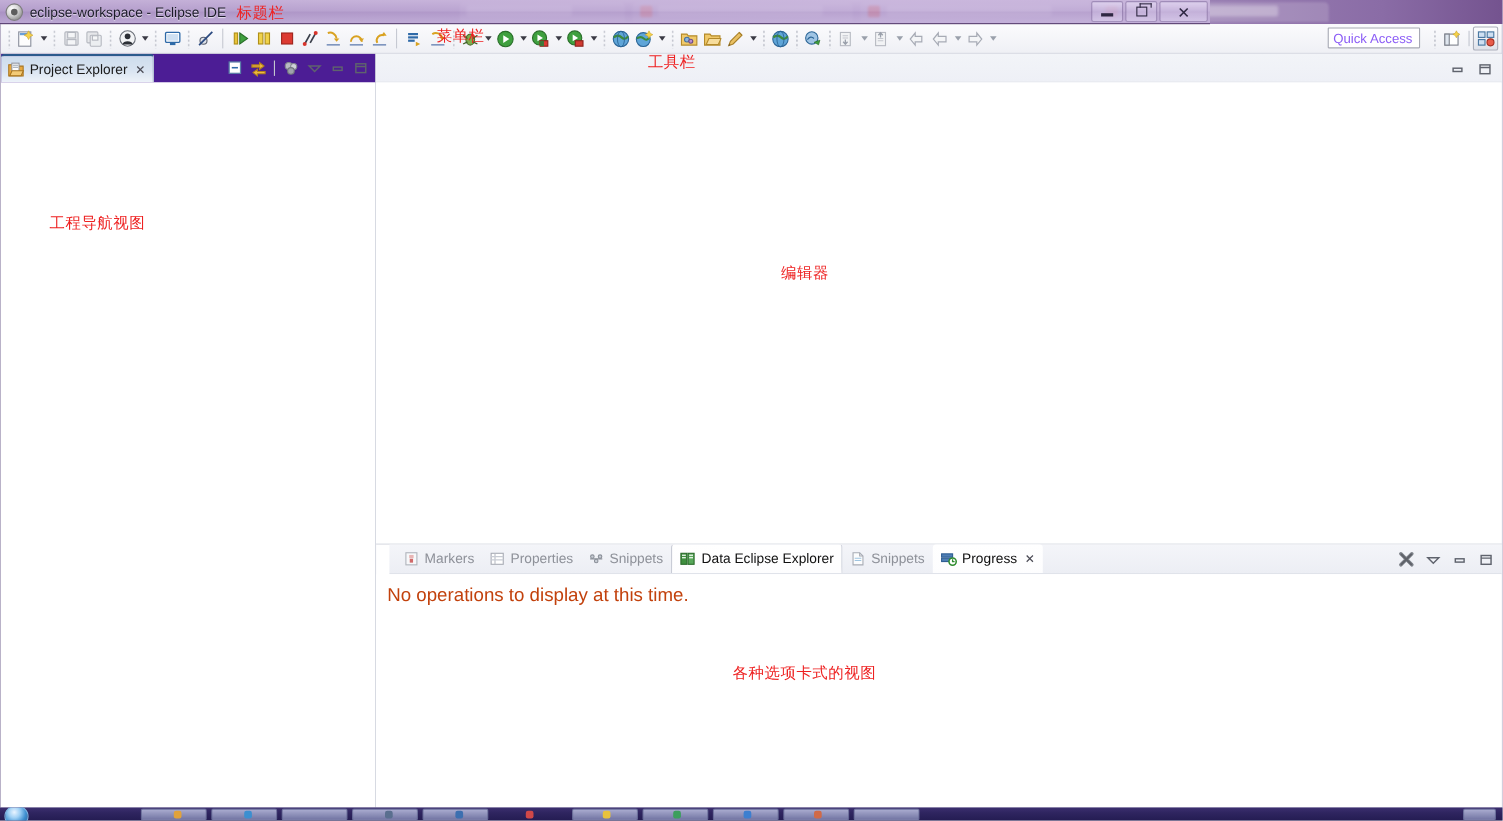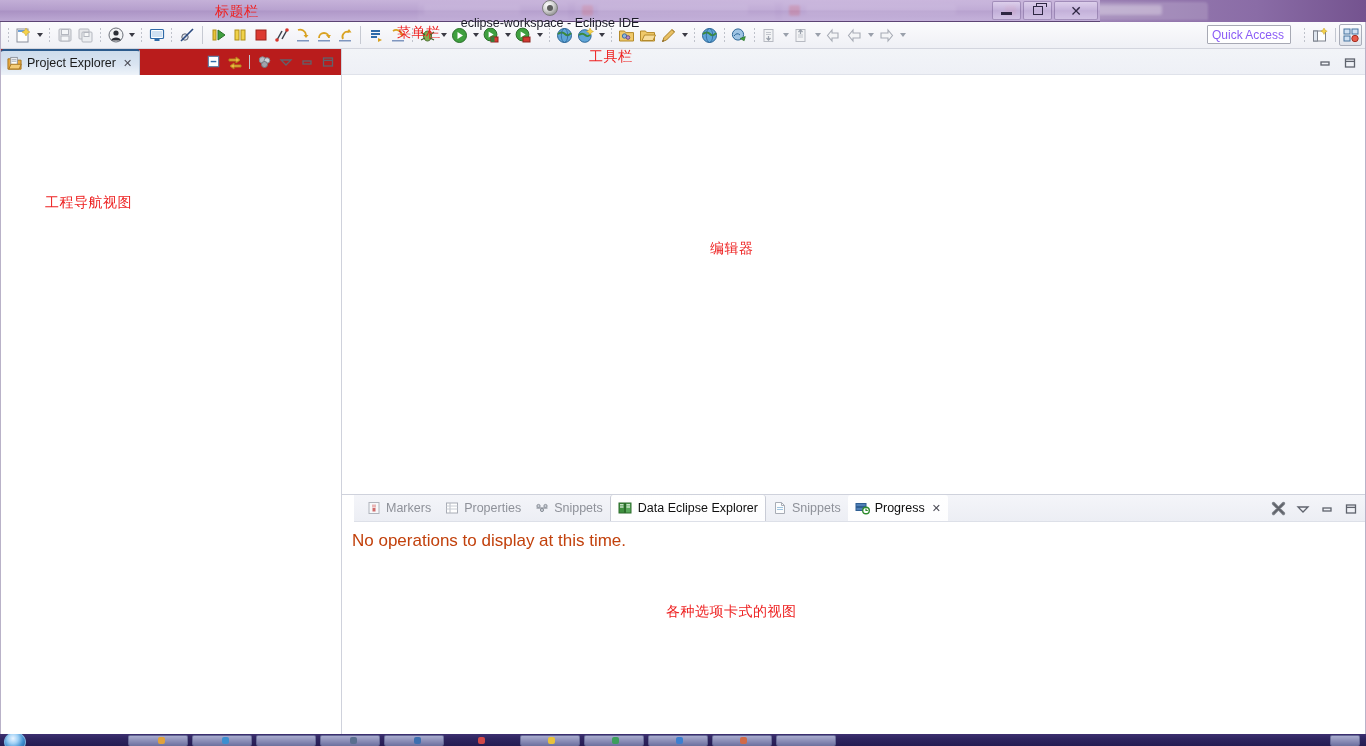--- a/index.html
+++ b/index.html
@@ -43,21 +43,21 @@
     position: absolute; top: 5px; width: 11px; height: 11px;
     background: #d04848; filter: blur(0.8px); border-radius: 2px;
   }
 
   
   #titlebar {
     position: absolute; left: 0; top: 0; width: 1100px; height: 22px;
     z-index: 5;
     background: linear-gradient(180deg, rgba(208,190,226,0.86) 0%, rgba(196,176,218,0.80) 48%, rgba(186,164,210,0.78) 52%, rgba(200,182,222,0.86) 100%);
     border-bottom: 1px solid #5c4474;
-    display: flex; align-items: center; flex-direction: column;
+    display: flex; align-items: center;
   }
   #titlebar .tb-icon {
     width: 16px; height: 16px; margin-left: 5px; margin-right: 6px;
     border-radius: 50%;
     background: radial-gradient(circle at 35% 30%, #fefefe 0%, #d8d8d8 40%, #9a9a9a 75%, #6e6e6e 100%);
     border: 1px solid #7d7d7d;
     position: relative; flex: 0 0 auto;
   }
   #titlebar .tb-icon::after {
     content: ''; position: absolute; left: 4px; top: 4px; width: 6px; height: 6px;
@@ -148,21 +148,21 @@
   
   #workbench { flex: 1 1 auto; display: flex; min-height: 0; background: #f1f2f6; }
 
   
   #left-panel {
     width: 341px; flex: 0 0 auto; display: flex; flex-direction: column;
     background: #ffffff; border-right: 1px solid #cfd2dc;
   }
   #pe-tabrow {
     height: 26px; position: relative; flex: 0 0 auto;
-    background: #b91c1c; display: flex; align-items: center;
+    background: #4c1d95; display: flex; align-items: center;
   }
   #pe-tab {
     height: 26px; display: flex; align-items: center; gap: 5px;
     padding: 0 7px 0 6px;
     background: linear-gradient(180deg,#cddcec 0%, #d9e4f1 55%, #eef3f9 100%);
     border-top: 2px solid #2b5a8c;
     border-right: 1px solid #b5c3d4;
     border-radius: 3px 3px 0 0;
   }
   #pe-tab .pe-label { font-size: 12.5px; color: #1b1b1b; white-space: nowrap; }

